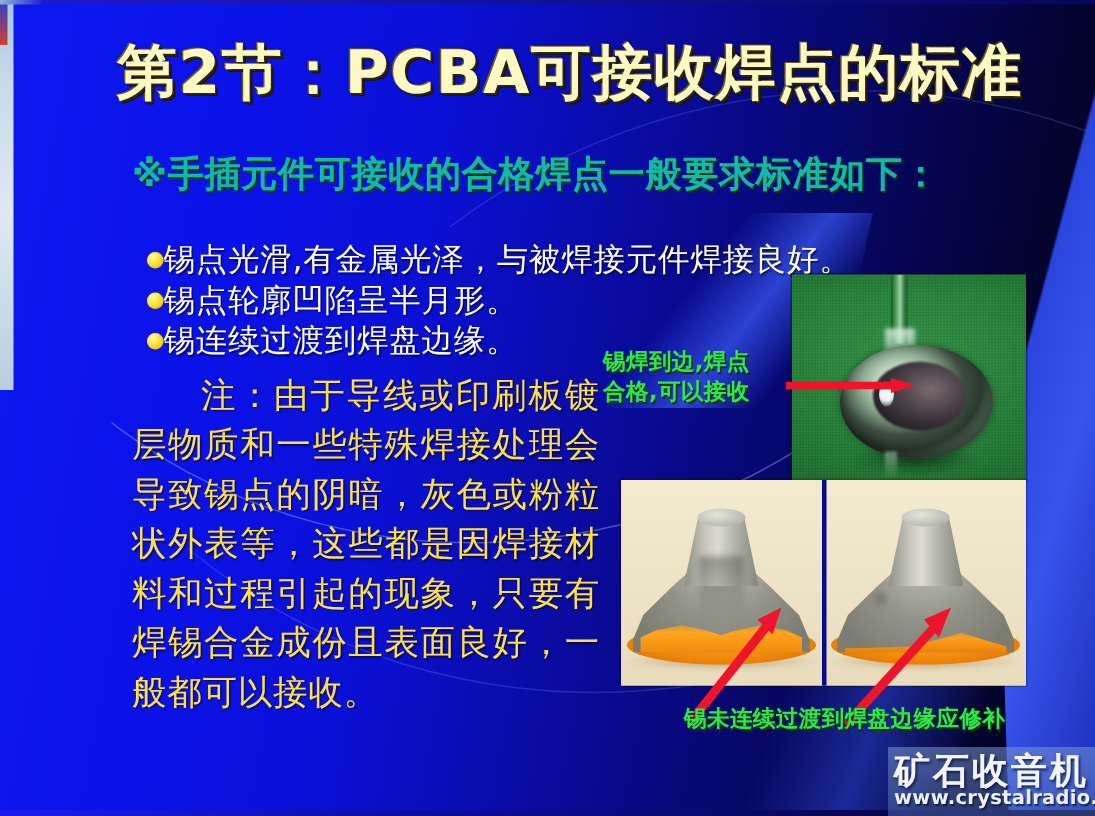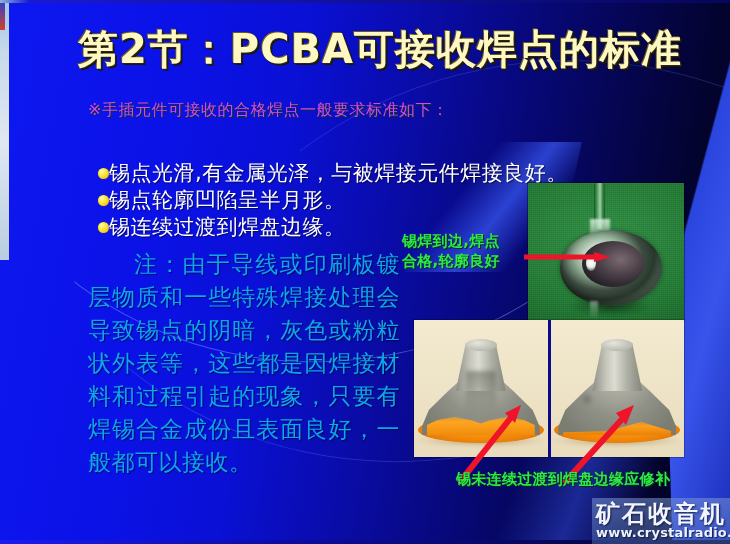--- a/index.html
+++ b/index.html
@@ -92,21 +92,21 @@
       1px 1px 0 #2b2410,
       2px 2px 0 #1a1608,
       -1px -1px 0 #6b5a22,
       0 0 2px rgba(0,0,0,.5);
     white-space:nowrap;
   }
 
   
   #subtitle{
     position:absolute;left:88px;top:100px;
-    font-size:16px;font-weight:normal;color:#d946ef;
+    font-size:24px;font-weight:bold;color:#14b8a6;
     text-shadow:1px 1px 0 #053a10;
     letter-spacing:.5px;
     white-space:nowrap;
   }
 
   
   .bullet-row{
     position:absolute;left:98px;
     display:flex;align-items:center;gap:0;
     white-space:nowrap;
@@ -122,21 +122,21 @@
     text-shadow:1px 1px 1px rgba(0,0,0,.55);
     letter-spacing:.5px;
   }
   #bullet0{top:159px;}
   #bullet1{top:186px;align-items:center;}
   #bullet2{top:213px;}
 
   
   #note{
     position:absolute;left:88px;top:248px;width:312px;
-    font-size:23px;line-height:33px;color:#0ea5e9;
+    font-size:23px;line-height:33px;color:#fde047;
     text-indent:2em;
     text-align:justify;
     text-shadow:1px 1px 1px rgba(0,0,0,.5);
     letter-spacing:.5px;
   }
 
   
   #anno-top{
     position:absolute;left:402px;top:231px;width:130px;
     font-size:15px;line-height:20px;font-weight:bold;
@@ -363,21 +363,21 @@
     <div class="pcb-bottom-tail"></div>
   </div>
 
   <svg id="arrow-pcb" viewBox="0 0 86 10">
     <line x1="0" y1="5" x2="74" y2="5" stroke="#f0142a" stroke-width="5"></line>
     <polygon points="86,5 70,0 70,10" fill="#f0142a"></polygon>
   </svg>
 
   <div id="anno-top">
     <div>锡焊到边,焊点</div>
-    <div>合格,轮廓良好</div>
+    <div>合格,可以接收</div>
   </div>
 
   <div id="illus">
     <div class="cone-cell">
       <div class="pad-shadow"></div>
       <div class="pad"></div>
       <div class="cone">
         <div class="flare"></div>
         <div class="stem"></div>
         <div class="cap"></div>

